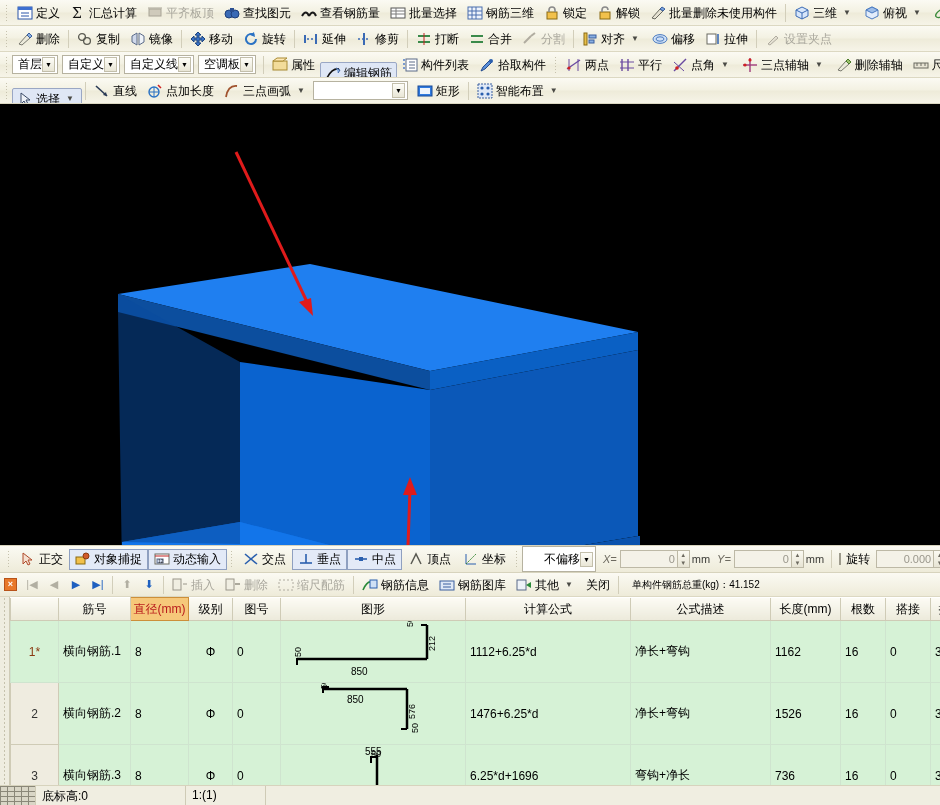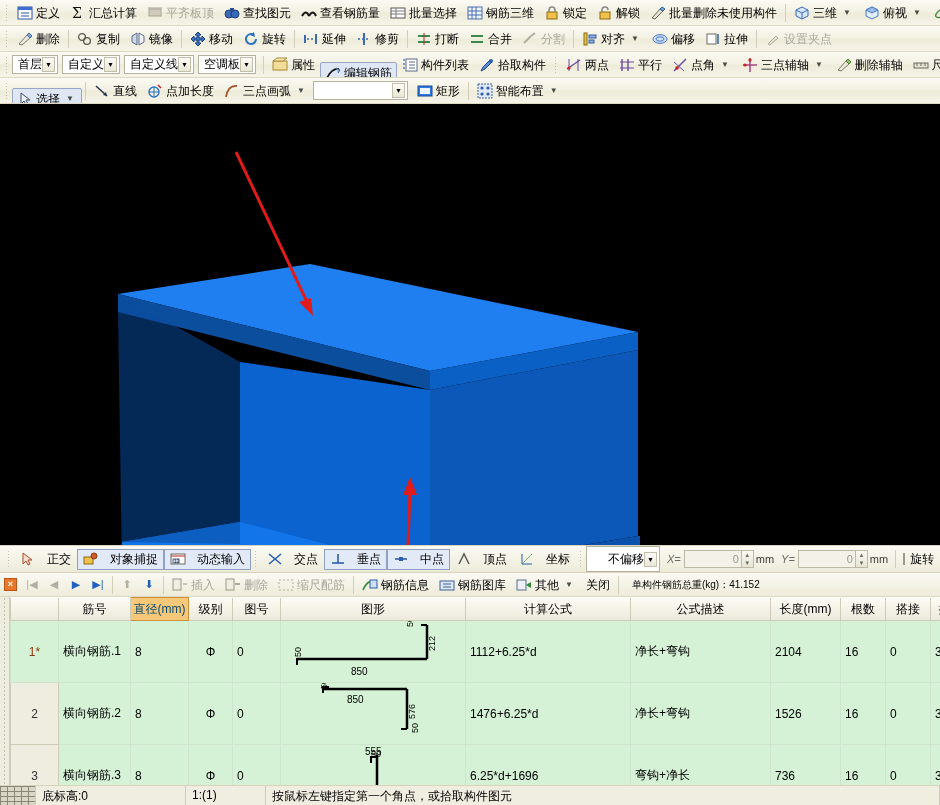--- a/index.html
+++ b/index.html
@@ -49,21 +49,21 @@
   
   #viewport{ position:relative; background:#000; flex:1 1 auto; overflow:hidden; }
 
   
   .snapbar{
     display:flex; align-items:center; height:28px; gap:0;
     background:linear-gradient(to bottom,#fbfaf3,#eeebd9);
     border-top:1px solid #d7d3bd; border-bottom:1px solid #d7d3bd;
     padding-left:4px; white-space:nowrap; overflow:hidden;
   }
-  .snapbtn{ display:inline-flex; align-items:center; gap:11px; height:21px; padding:0 5px;
+  .snapbtn{ display:inline-flex; align-items:center; gap:3px; height:21px; padding:0 5px;
      border:1px solid transparent; font-size:12px;}
   .snapbtn.on{ border:1px solid #8fa0c0; background:#e3eaf7; }
   .numfield{ display:inline-flex; align-items:center; }
   .numbox{
     width:58px; height:18px; border:1px solid #bdb9a6; background:#f4f2e8;
     color:#9a978c; text-align:right; font-size:11px; padding:0 2px; line-height:16px;
   }
   .spin{ width:12px; height:18px; border:1px solid #bdb9a6; border-left:none;
      background:linear-gradient(to bottom,#fbfaf2,#e7e4d4); display:flex; flex-direction:column;}
   .spin i{ flex:1; font-size:6px; text-align:center; line-height:8px; font-style:normal; color:#6d6a60;}
@@ -85,21 +85,21 @@
   .tblwrap{ flex:1 1 auto; overflow:hidden; background:#fff; display:flex;}
   .rowhead-strip{ width:10px; background:#efede0; border-right:1px solid #cfcbb6; flex:none;
      background-image:radial-gradient(#c6c2ad 40%,transparent 41%); background-size:3px 4px;
      background-repeat:repeat-y; background-position:3px 0;}
   table.grid{ border-collapse:collapse; table-layout:fixed; width:930px; }
   table.grid th{
     background:linear-gradient(to bottom,#fcfbf4,#eceadb);
     border:1px solid #cfcbb6; border-top:none; height:23px; font-weight:normal; font-size:12px;
     padding:0 2px;
   }
-  table.grid th.hl{ background:#f6c87a; color:#0c4a6e; border:1px solid #cc8f3a;}
+  table.grid th.hl{ background:#f6c87a; color:#b91c1c; border:1px solid #cc8f3a;}
   table.grid td{
     border:1px solid #cfe4cf; background:#d6f2d6; height:60px; font-size:12px;
     padding:0 4px; vertical-align:middle;
   }
   td.rowno{ background:#f7c98a; text-align:center; color:#8a3a12; border:1px solid #d6b083;}
   td.rowno.plain{ background:#efece0; color:#333; border:1px solid #cfcbb6;}
   td.selcell{ background:#bfe2db; border-left:2px solid #000; border-right:2px solid #000;}
   td.ctr{ text-align:center;}
   td.shape{ padding:0; position:relative;margin-left:25px; }
 
@@ -864,21 +864,21 @@
                   <line x1="12" y1="38" x2="142" y2="38" stroke="#000" stroke-width="2.5"></line>
                   <line x1="142" y1="38" x2="142" y2="4" stroke="#000" stroke-width="2.5"></line>
                   <line x1="142" y1="4" x2="136" y2="4" stroke="#000" stroke-width="2"></line>
                   <text x="16" y="36" font-size="9" transform="rotate(-90 16 36)" font-family="Liberation Sans, sans-serif">50</text>
                   <text x="150" y="30" font-size="9" transform="rotate(-90 150 30)" font-family="Liberation Sans, sans-serif">212</text>
                   <text x="128" y="6" font-size="9" transform="rotate(-90 128 6)" font-family="Liberation Sans, sans-serif">50</text>
                   <text x="66" y="54" font-size="10" font-family="Liberation Sans, sans-serif">850</text>
                 </svg></td>
               <td>1112+6.25*d</td>
               <td>净长+弯钩</td>
-              <td>2104</td>
+              <td>1162</td>
               <td>16</td>
               <td>0</td>
               <td>3</td>
             </tr>
             <tr>
               <td class="rowno plain">2</td>
               <td>横向钢筋.2</td>
               <td>8</td>
               <td class="ctr">Φ</td>
               <td>0</td>
@@ -920,15 +920,14 @@
             </tr>
           </tbody>
       </table>
     </div>
   </div>
 
   <div class="statusbar">
     <div class="kbd"></div>
     <div class="sb-cell" style="width:150px;">底标高:0</div>
     <div class="sb-cell" style="width:80px;">1:(1)</div>
-    <div class="sb-cell" style="flex:1;">按鼠标左键指定第一个角点，或拾取构件图元</div>
   </div>
 </div>
 
 </body></html>

